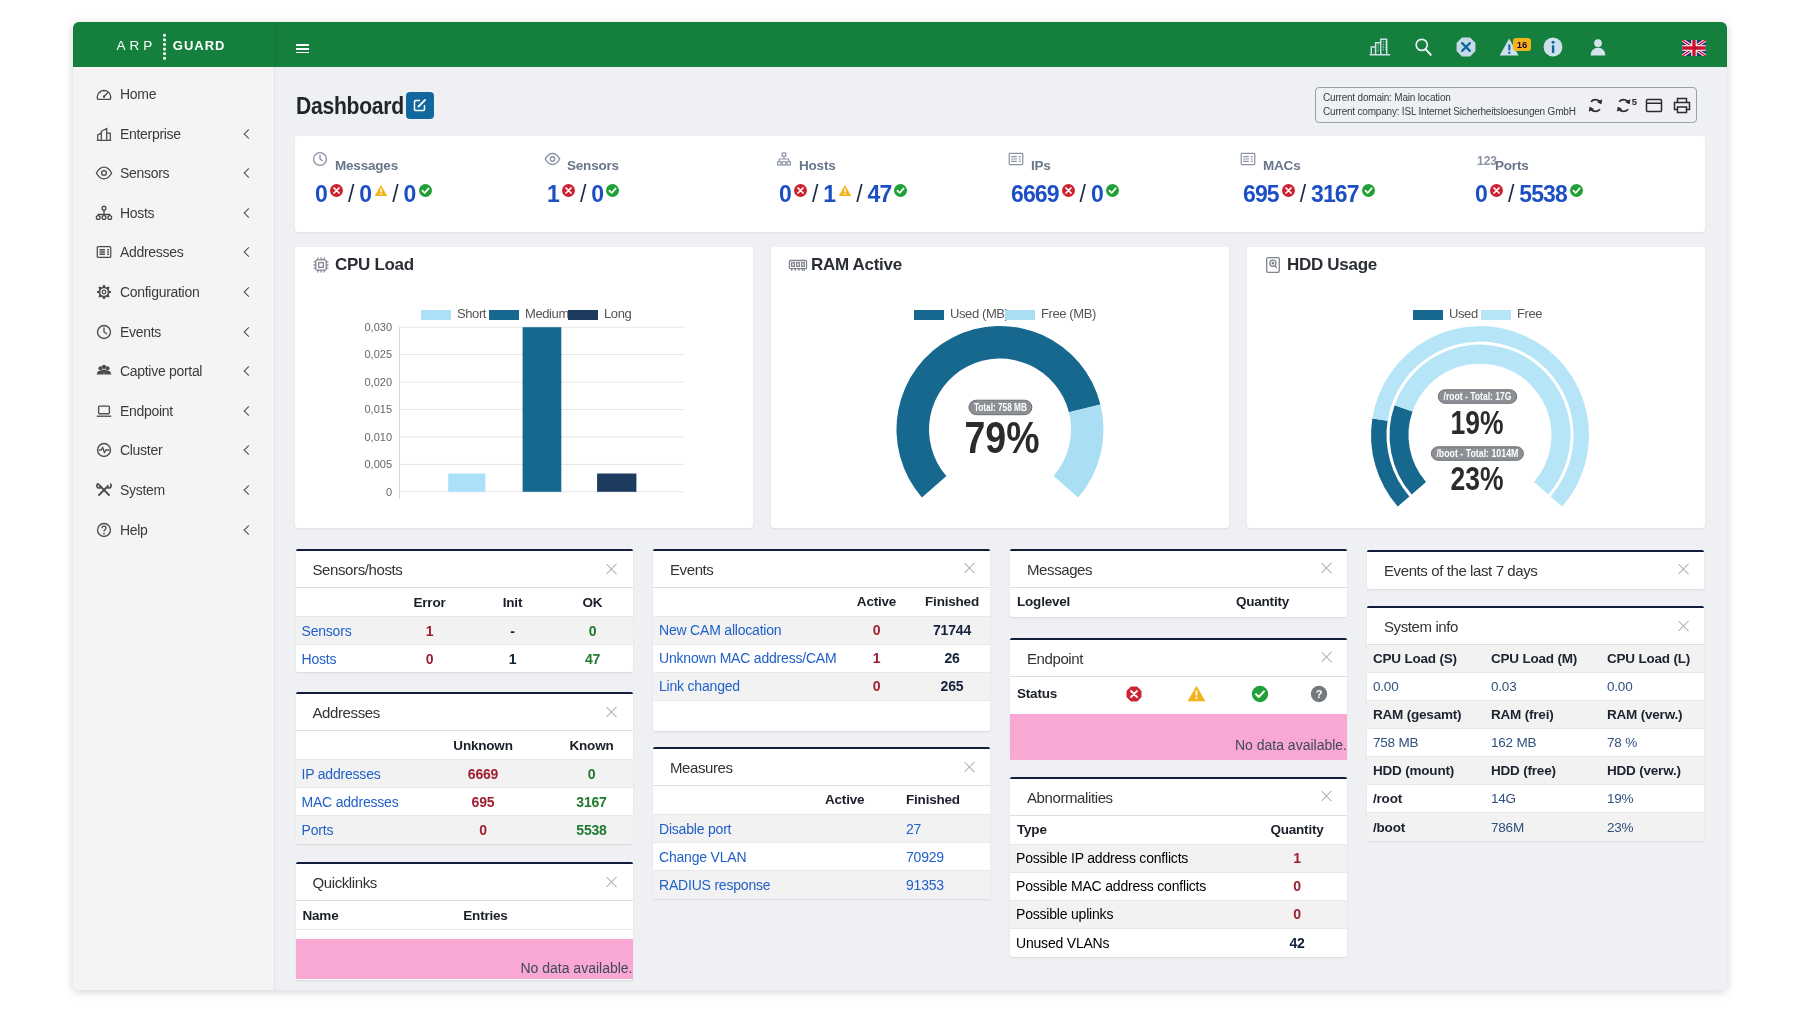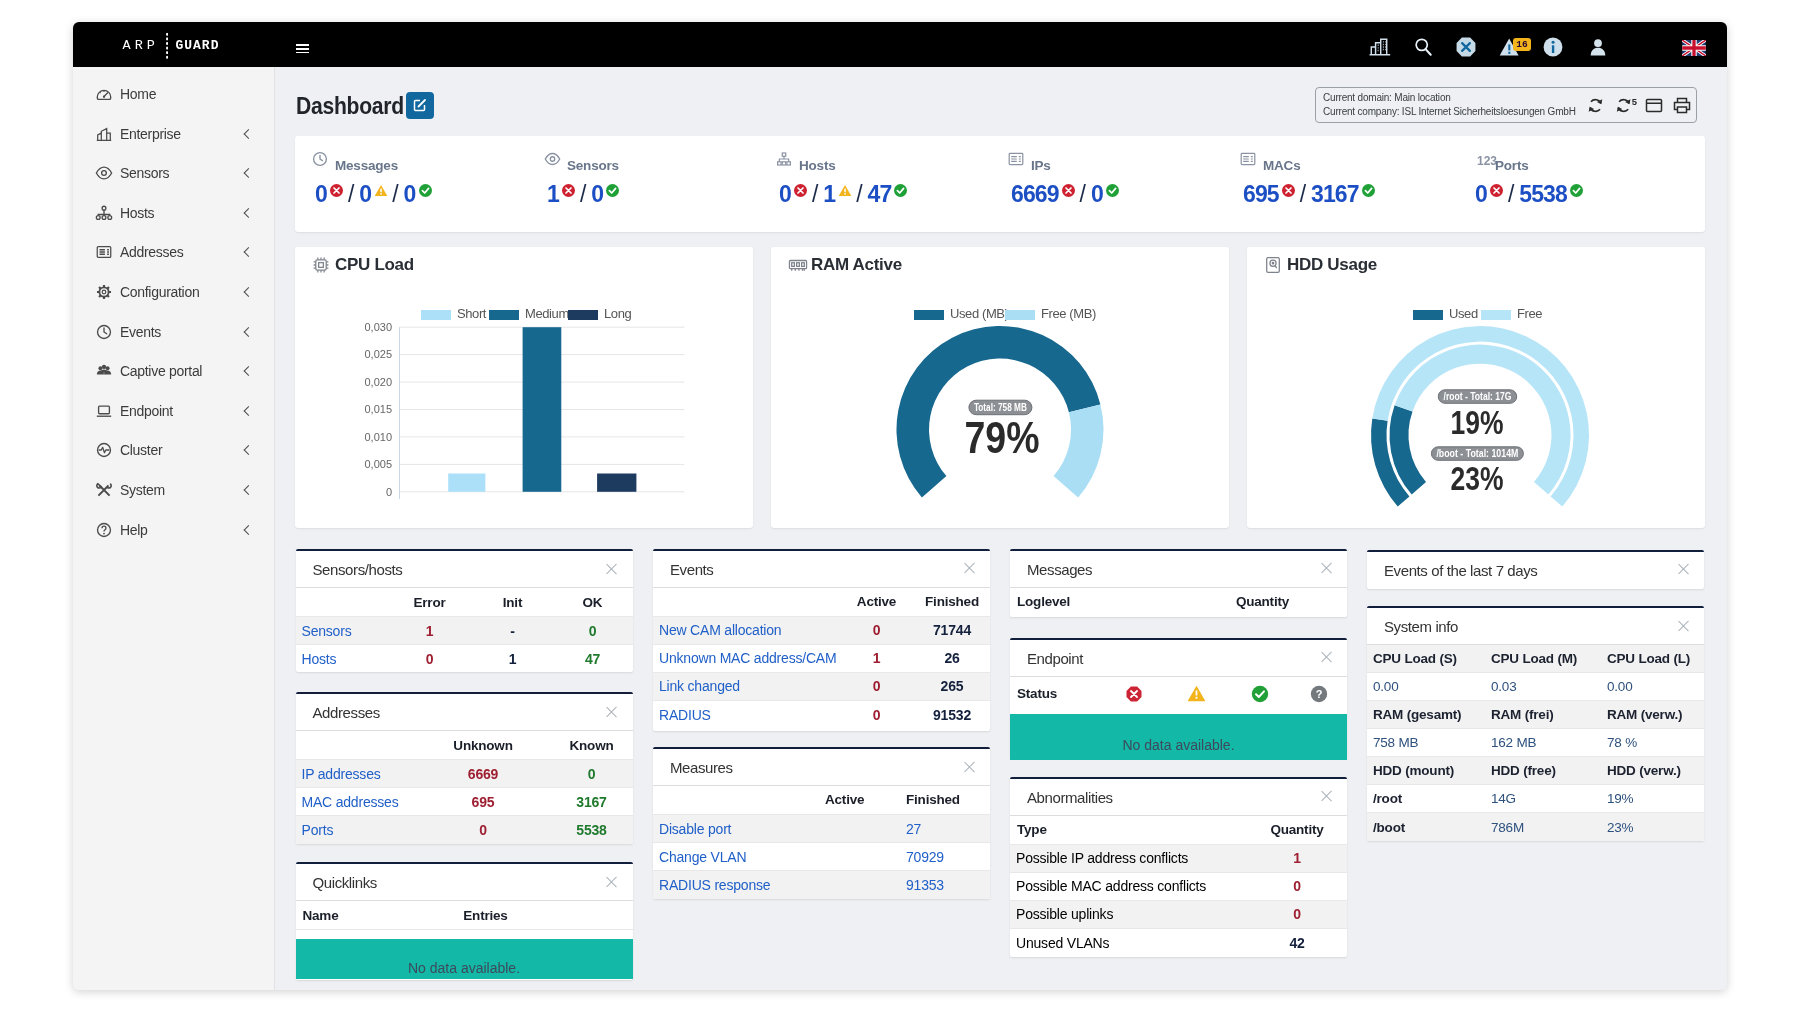--- a/index.html
+++ b/index.html
@@ -1,20 +1,20 @@
 <!DOCTYPE html>
 <html><head>
 <meta charset="utf-8">
 <style>
 * { margin:0; padding:0; box-sizing:border-box; }
 html,body { width:1800px; height:1013px; background:#fff; font-family:"Liberation Sans", sans-serif; overflow:hidden; }
 .app { position:absolute; left:73px; top:22px; width:1654px; height:968px; background:#eef0f3; border-radius:6px; box-shadow:0 2px 10px rgba(0,0,0,.18); overflow:hidden; }
 .abs { position:absolute; }
 
-.topbar { position:absolute; left:0; top:0; right:0; height:45px; background:#000000;font-family:Liberation Mono, monospace; }
+.topbar { position:absolute; left:0; top:0; right:0; height:45px; background:#15803d; }
 .topbar .ldiv { position:absolute; left:202px; top:0; width:1px; height:45px; background:rgba(0,0,0,0.10); }
 .logo { position:absolute; left:-3px; top:1px; width:202px; height:45px; color:#fff; text-align:center; line-height:45px; font-size:13.5px; letter-spacing:3px; }
 .logo b { font-weight:700; letter-spacing:1px; font-size:13px; }
 .dots { display:inline-block; vertical-align:middle; margin:0 7px; width:2.6px; height:27px;
  background-image:radial-gradient(circle, #fff 1.2px, transparent 1.4px); background-size:2.6px 4.6px; background-repeat:repeat-y; }
 .burger { position:absolute; left:223px; top:22px; width:12.5px; height:10px; }
 .burger div { height:1.9px; background:#fff; margin-bottom:1.9px; }
 .ticon { position:absolute; top:13px; width:24px; height:24px; }
 
 .sidebar { position:absolute; left:0; top:45px; width:202px; bottom:0; background:#f4f4f4; border-right:1px solid #e2e2e2; }
@@ -54,21 +54,21 @@
 table.pt2 th { font-size:13.5px; font-weight:700; color:#1a1f29; height:29px; padding:0; letter-spacing:-0.2px; }
 table.pt2 td { height:28px; padding:0; letter-spacing:-0.2px; }
 table.pt2 .lft { text-align:left; padding-left:6px; }
 tr.odd { background:#f2f2f2; }
 tr.rowb td, tr.rowb th { border-bottom:1px solid #e8e8e8; }
 a.lnk { color:#2160c8; text-decoration:none; }
 .red { color:#9e1f31; font-weight:700; }
 .grn { color:#1f7a2e; font-weight:700; }
 .nvy { color:#14213d; font-weight:700; }
 .blu { color:#2160c8; }
-.nodata { position:absolute; left:0; right:0; background:#14b8a6; text-align:center; color:#3d4a5c; font-size:14px; }
+.nodata { position:absolute; left:0; right:0; background:#f9a8d4; text-align:right; color:#3d4a5c; font-size:14px; }
 .sysb { font-weight:700; color:#1c2230; }
 .sysv { color:#2e517e; }
 table.pt2 .sysb, table.pt2 .sysv { padding-left:6px;margin-top:21px; }
 </style>
 </head>
 <body>
 <div class="app">
   <div class="topbar">
     <div class="ldiv"></div>
     <div class="logo"><span style="letter-spacing:4px;">ARP</span><span class="dots"></span><b>GUARD</b></div>
@@ -560,25 +560,20 @@
       <tr class="rowb">
             <td class="lft"><a class="lnk">Unknown MAC address/CAM</a></td>
             <td class="red" align="center">1</td>
             <td class="nvy" align="center">26</td>
           </tr>
       <tr class="odd rowb">
             <td class="lft"><a class="lnk">Link changed</a></td>
             <td class="red" align="center">0</td>
             <td class="nvy" align="center">265</td>
           </tr>
-      <tr>
-            <td class="lft"><a class="lnk">RADIUS</a></td>
-            <td class="red" align="center">0</td>
-            <td class="nvy" align="center">91532</td>
-          </tr>
     </tbody>
       </table>
   </div>
   <div class="panel" style="left:580px;top:725.2px;width:337px;height:151.5px;">
     <div class="phead">
         <span class="pt">Measures</span>
         <span class="px"></span>
       </div>
     <table class="pt2">
       <colgroup>

